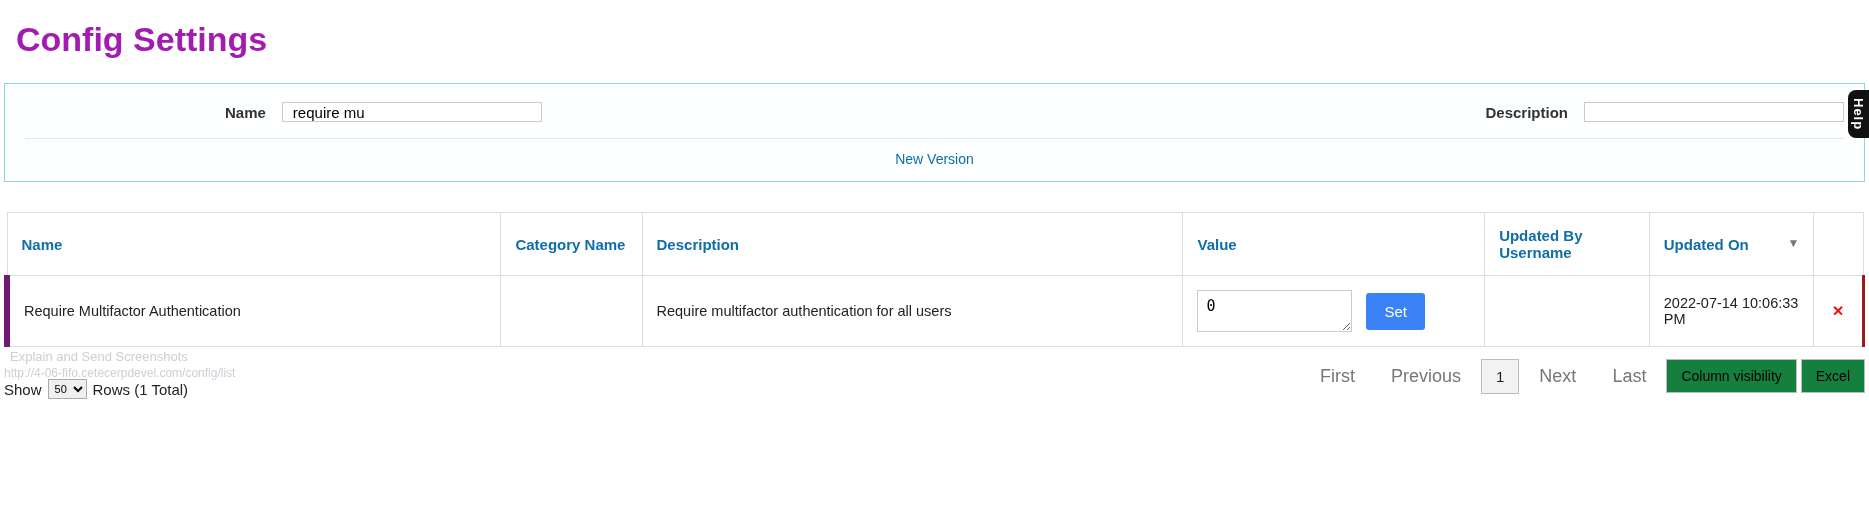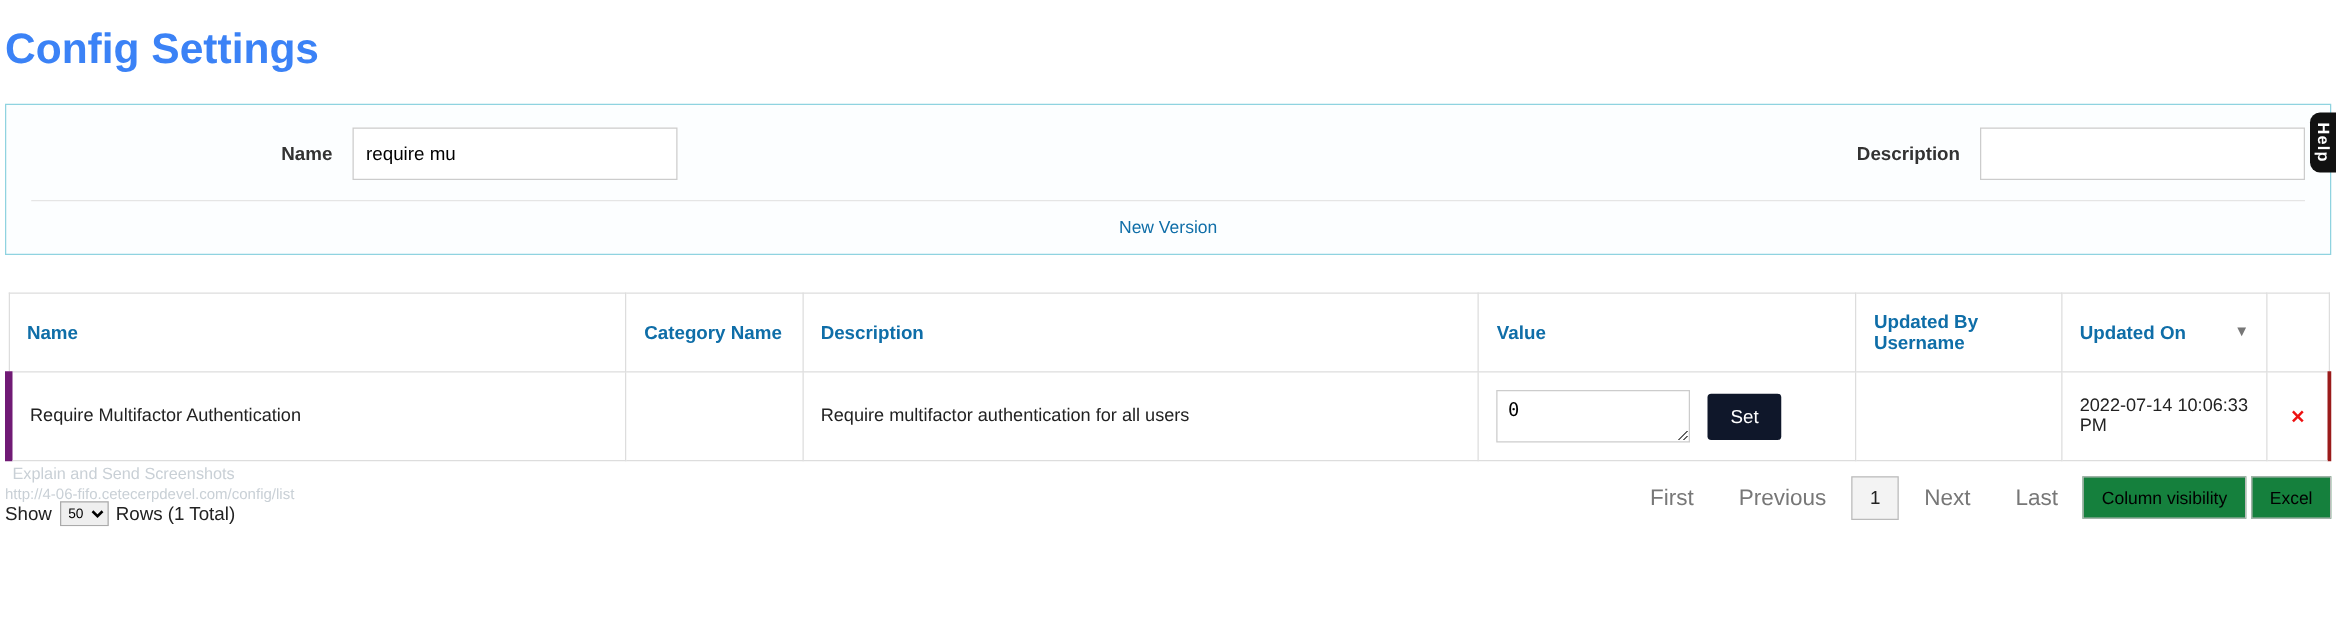--- a/index.html
+++ b/index.html
@@ -7,22 +7,22 @@
     margin: 0;
     font-family: "Segoe UI", Arial, sans-serif;
     font-size: 14px;
     color: #222;
     background: #fff;
     width: 1869px;
   }
   h1.page-title {
     font-size: 34px;
     font-weight: 800;
-    margin: 20px 4px 24px 4px;
-    color: #3b82f6;
+    margin: 20px 4px 24px 16px;
+    color: #a21caf;
   }
   .filter-panel {
     margin: 0 4px 30px 4px;
     border: 1px solid #8fd3e0;
     background: #fcfeff;
     padding: 18px 20px 14px 20px;
   }
   .filter-row {
     display: flex;
     align-items: center;
@@ -34,21 +34,21 @@
     display: flex;
     align-items: center;
     gap: 16px;
   }
   .filter-label {
     font-weight: 700;
     font-size: 15px;
     color: #333;
   }
   .filter-input, .filter-select {
-    height: 42px;
+    height: 20px;
     border: 1px solid #ccc;
     padding: 6px 10px;
     font-size: 15px;
     background: #fff;
   }
   .filter-input { width: 260px; }
   .filter-select { width: 220px; }
   .new-version-row {
     text-align: center;
     padding-top: 12px;
@@ -113,21 +113,21 @@
   }
   .value-textarea {
     width: 155px;
     height: 42px;
     border: 1px solid #ccc;
     padding: 6px 8px;
     font-size: 15px;
     resize: both;
   }
   .set-btn {
-    background: #0f172a;
+    background: #3b82f6;
     color: #fff;
     border: none;
     padding: 10px 18px;
     font-size: 15px;
     border-radius: 3px;
     cursor: pointer;
   }
   .delete-x {
     color: #e11;
     font-weight: 900;

